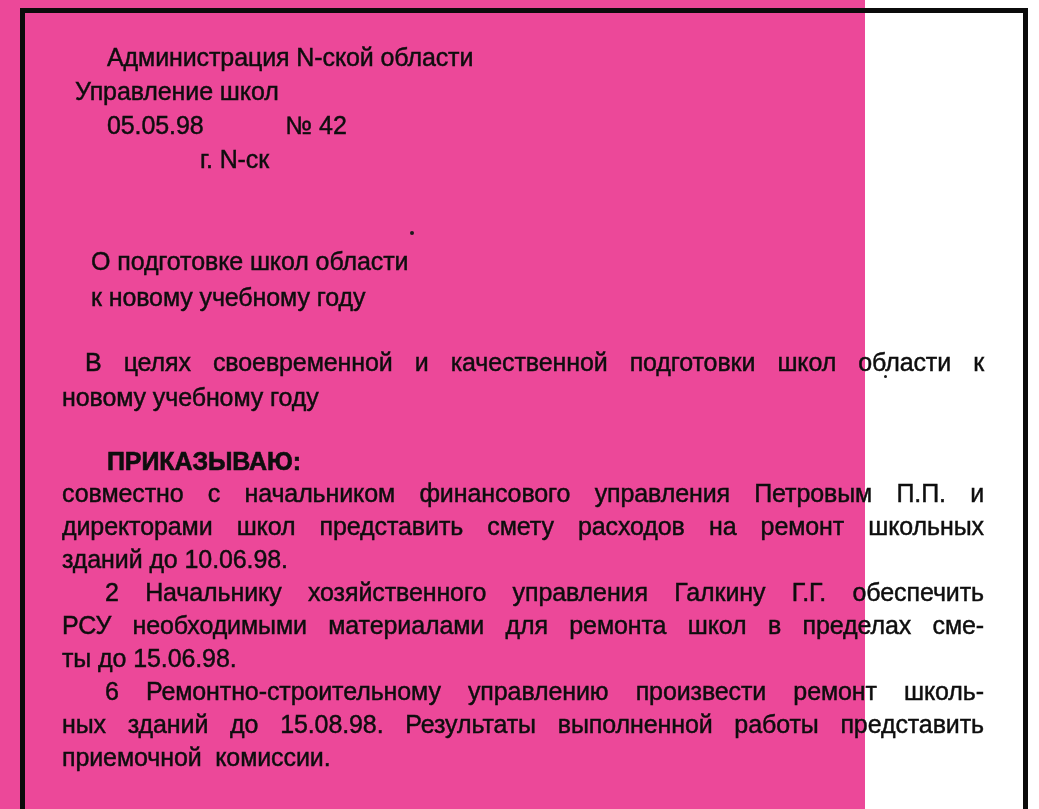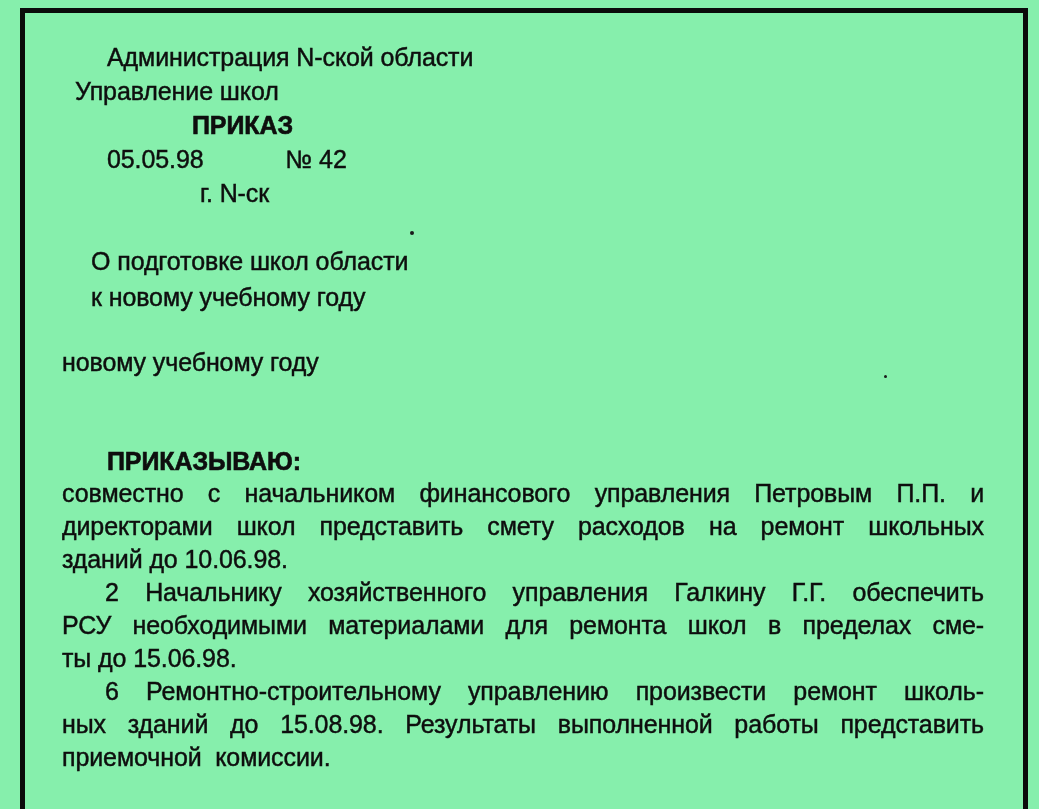--- a/index.html
+++ b/index.html
@@ -7,23 +7,23 @@
     padding: 0;
     width: 1039px;
     height: 809px;
     background: #ffffff;
     overflow: hidden;
     font-family: "Liberation Sans", "DejaVu Sans", sans-serif;
     color: #0e0e0e;
   }
   .page {
     position: relative;
-    width: 1039px;
+    width: 865px;
     height: 809px;
-    background: #86efac;
+    background: #ec4899;
   }
   
   .frame {
     position: absolute;
     left: 20px;
     top: 8px;
     width: 1008px;
     height: 860px;
     box-sizing: border-box;
     border: 5px solid #0b0b0b;
@@ -74,31 +74,31 @@
 <div class="page">
 
   <div class="frame"></div>
 
   <div class="speck speck1"></div>
   <div class="speck speck2"></div>
 
   <div class="txt header-block">
     <div class="line h-l1">Администрация N-ской области</div>
     <div class="line h-l2">Управление школ</div>
-    <div class="line h-l3">ПРИКАЗ</div>
     <div class="line h-l4"><span>05.05.98</span><span class="h-num">№ 42</span></div>
     <div class="line h-l5">г. N-ск</div>
   </div>
 
   <div class="txt subject-block">
     <div class="line">О подготовке школ области</div>
     <div class="line">к новому учебному году</div>
   </div>
 
   <div class="txt preamble-block">
+    <div class="line j indent23">В целях своевременной и качественной подготовки школ области к</div>
     <div class="line">новому учебному году</div>
   </div>
 
   <div class="txt order-heading">ПРИКАЗЫВАЮ:</div>
 
   <div class="txt items-block">
     <div>
       <div class="line j">совместно с начальником финансового управления Петровым П.П. и</div>
       <div class="line j">директорами школ представить смету расходов на ремонт школьных</div>
       <div class="line">зданий до 10.06.98.</div>

